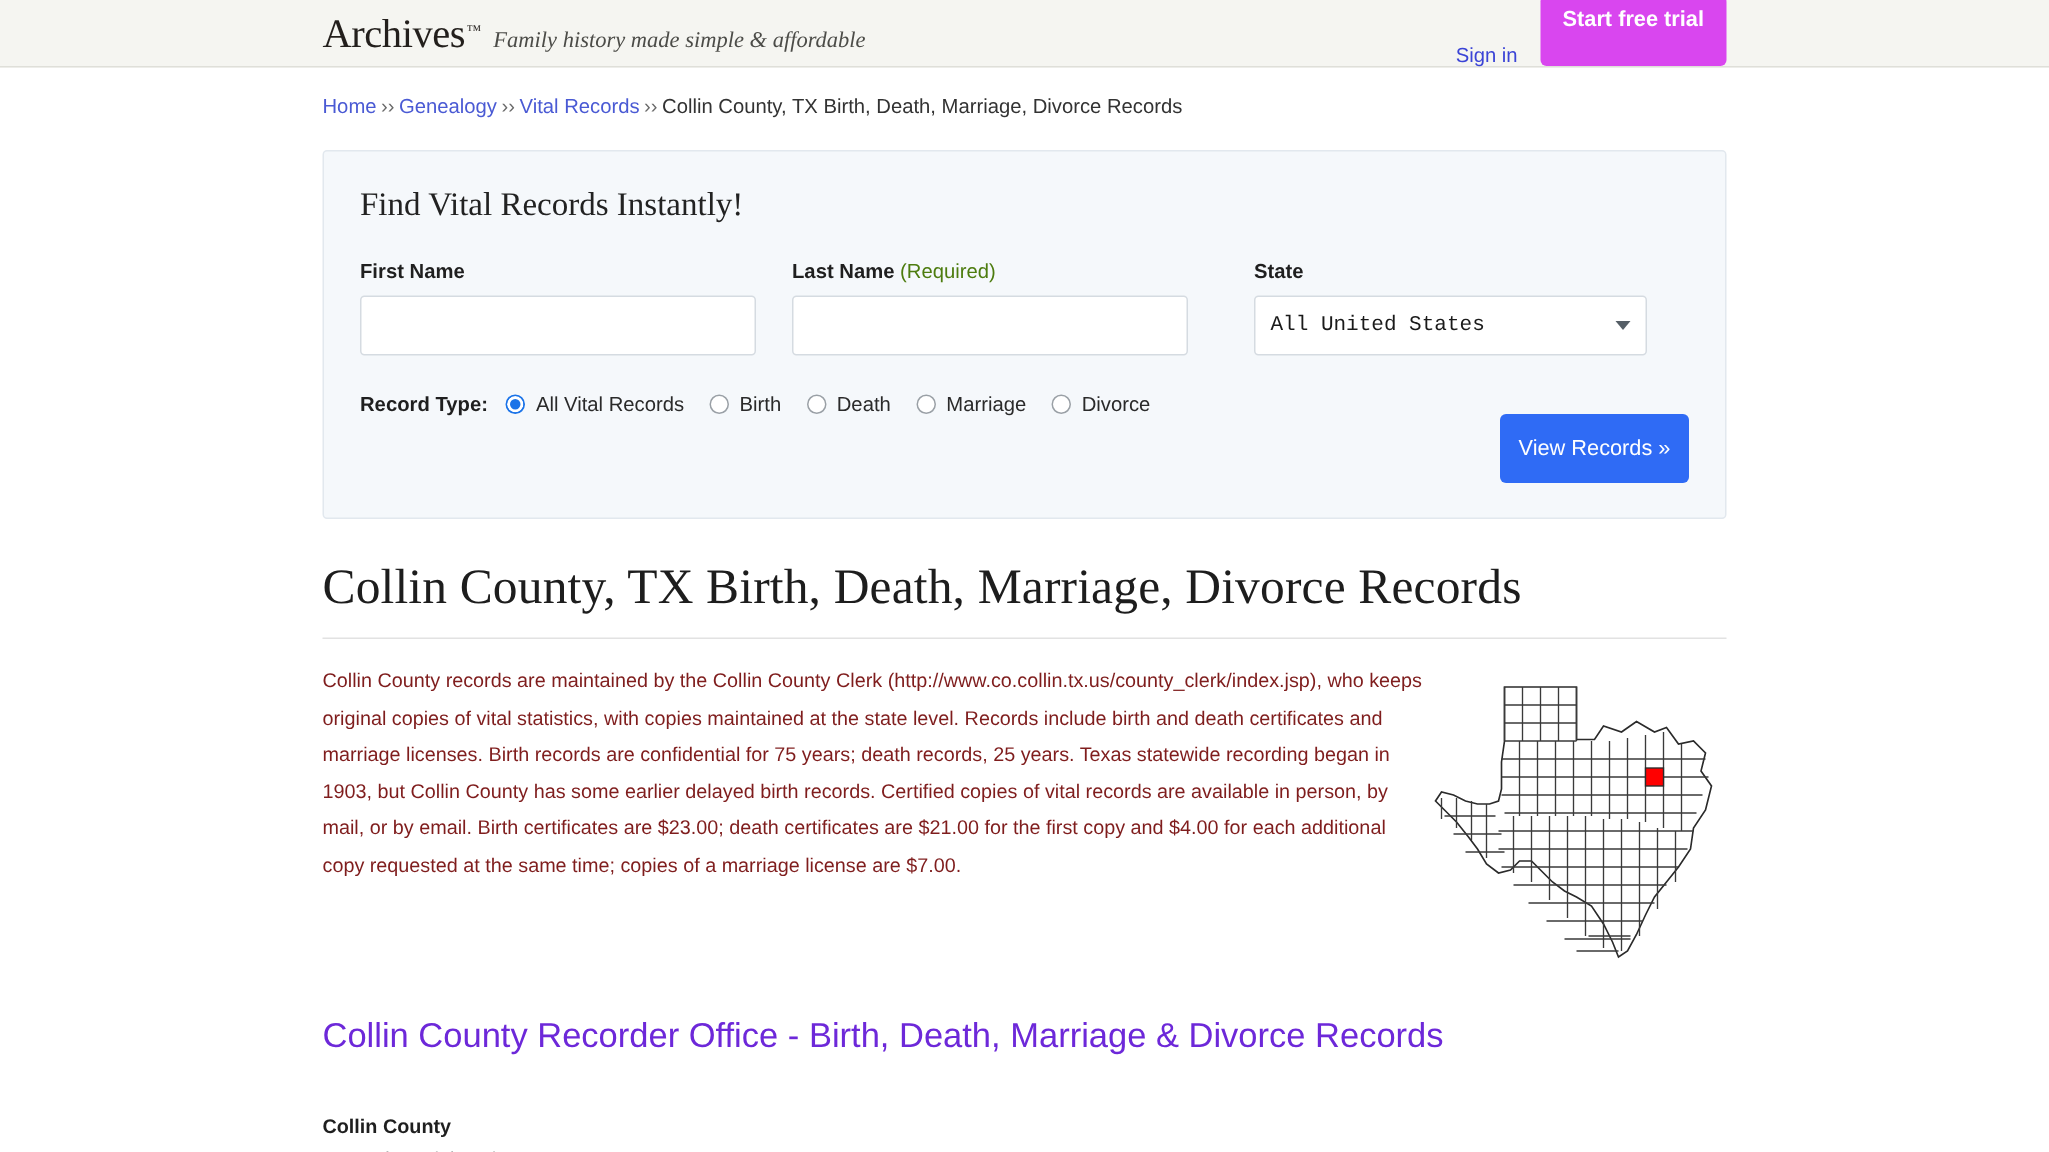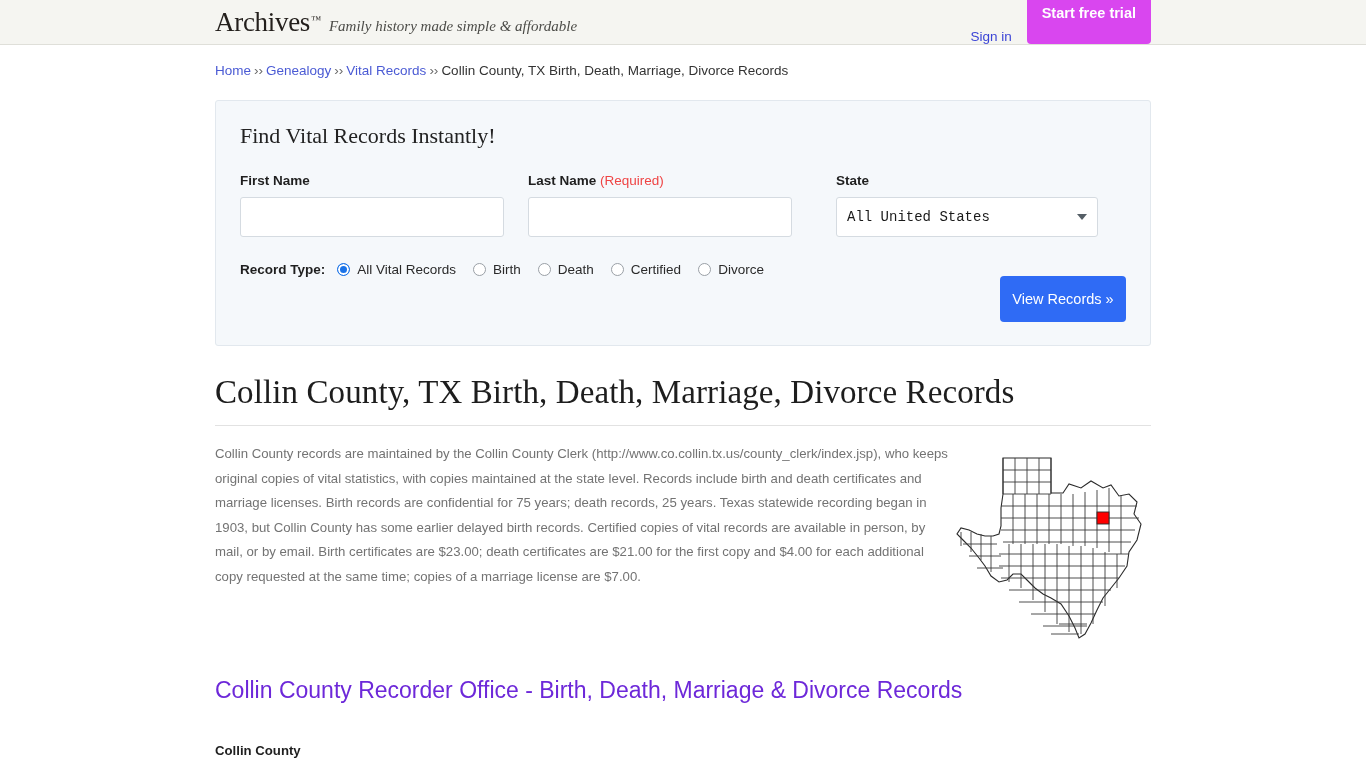--- a/index.html
+++ b/index.html
@@ -131,21 +131,21 @@
   .field.state { width: 262px; margin-left: 20px; }
   .field-label {
     font-size: 13.5px;
     font-weight: bold;
     color: #1f1f1f;
     margin-bottom: 9px;
     display: block;
   }
   .field-label .req {
     font-weight: normal;
-    color: #ef4444;
+    color: #4d7c0f;
   }
   .text-input {
     width: 100%;
     height: 40px;
     border: 1px solid #d5dbe1;
     border-radius: 3px;
     background: #ffffff;
     padding: 0 10px;
     font-size: 14px;
     font-family: "Liberation Sans", sans-serif;
@@ -242,21 +242,21 @@
 
   
   .content-row {
     display: flex;
     margin-top: 16px;
   }
   .content-text {
     width: 736px;
     font-size: 13.2px;
     line-height: 24.5px;
-    color: #737373;
+    color: #7f1d1d;
   }
   .map-col {
     width: 200px;
     margin-left: 0px;
     padding-top: 6px;
   }
   .map-col svg { display: block; }
 
   .section-subtitle {
     font-family: Liberation Sans, sans-serif;
@@ -328,21 +328,21 @@
       <label class="radio-item">
         <span class="radio"></span>
         <span class="radio-text">Birth</span>
       </label>
       <label class="radio-item">
         <span class="radio"></span>
         <span class="radio-text">Death</span>
       </label>
       <label class="radio-item">
         <span class="radio"></span>
-        <span class="radio-text">Certified</span>
+        <span class="radio-text">Marriage</span>
       </label>
       <label class="radio-item">
         <span class="radio"></span>
         <span class="radio-text">Divorce</span>
       </label>
     </div>
 
     <button class="view-records-btn">View Records »</button>
   </div>
 

